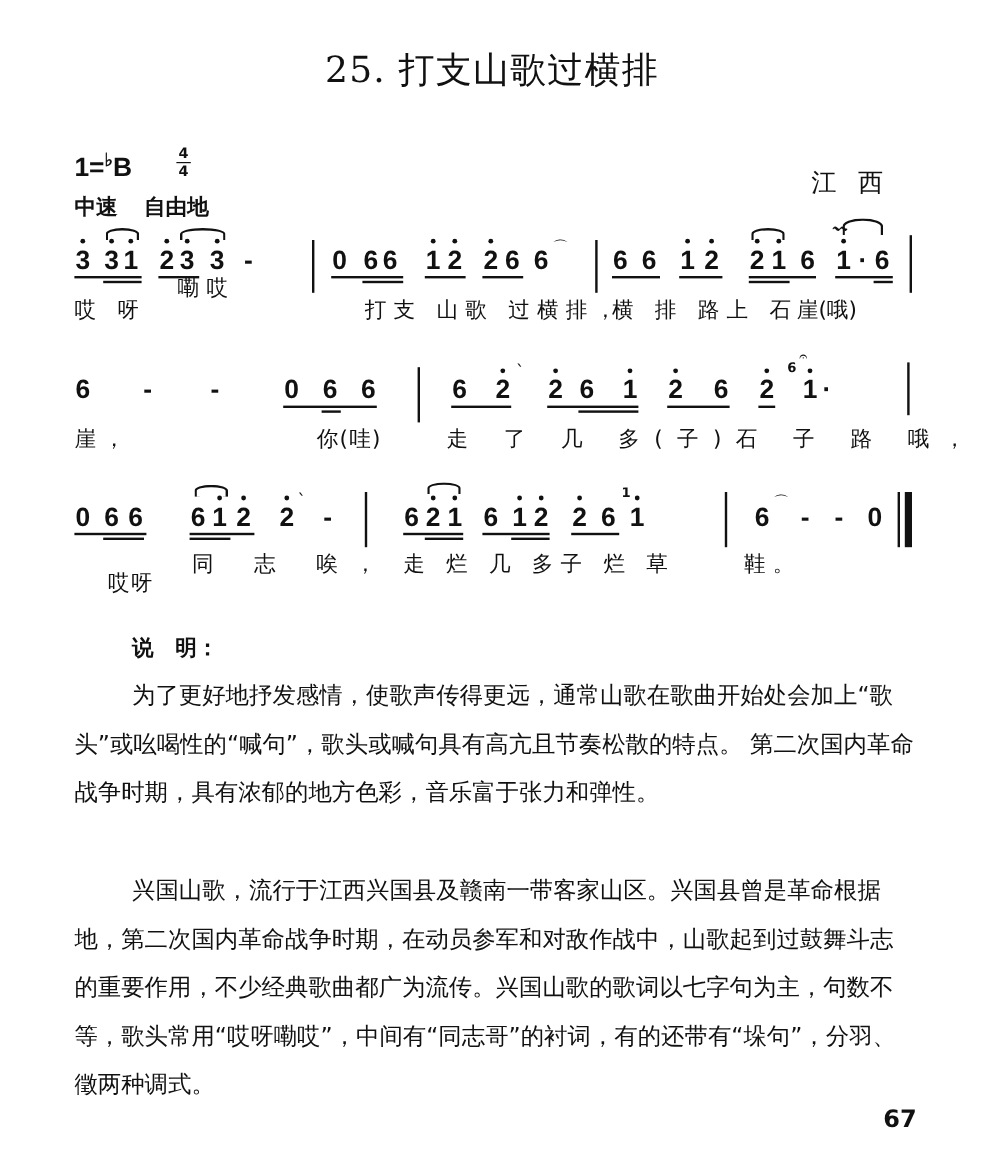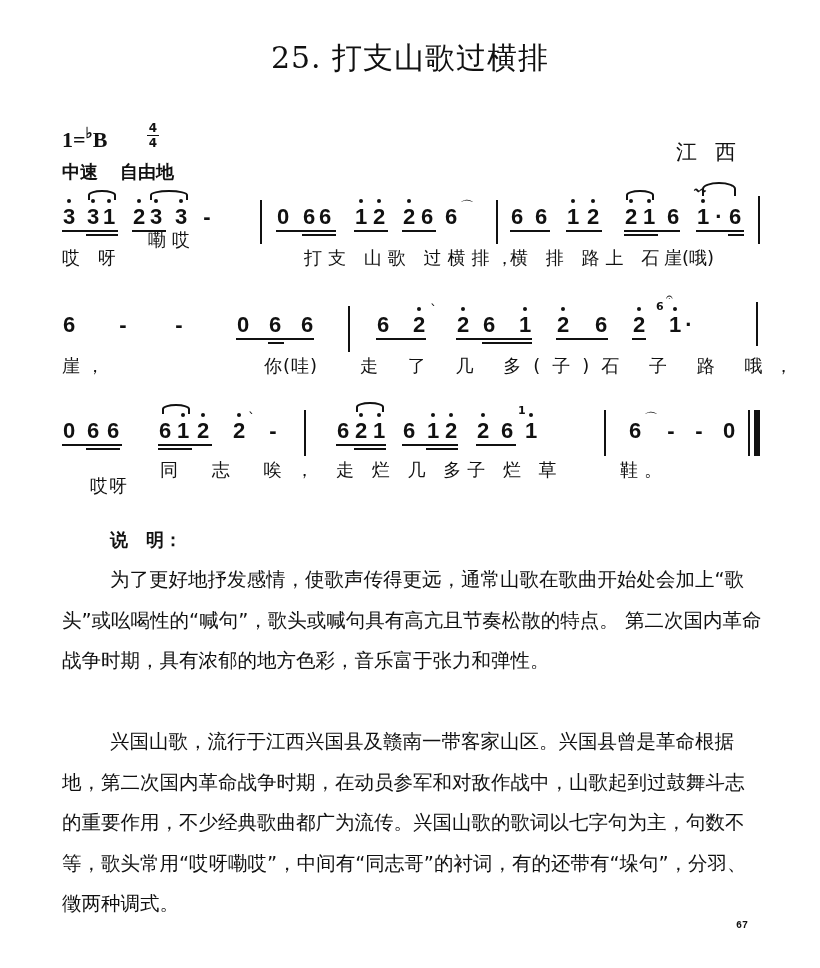--- a/index.html
+++ b/index.html
@@ -1,39 +1,39 @@
 <!DOCTYPE html>
 <html><head>
 <meta charset="utf-8">
 <style>
   html, body { margin:0; padding:0; background:#ffffff; }
   body { width:820px; height:968px; position:relative; overflow:hidden; color:#111; font-family:"DejaVu Sans", sans-serif; }
   .title { position:absolute; top:38px; left:0; width:820px; text-align:center; font-family:"DejaVu Serif", serif; font-size:30px; letter-spacing:1px; }
-  .key { position:absolute; left:62px; top:124px; font-family:Liberation Serif, serif; font-weight:bold; font-size:22px; }
+  .key { position:absolute; left:62px; top:124px; font-family:Liberation Sans, sans-serif; font-weight:bold; font-size:22px; }
   .key .flat { font-size:15px; vertical-align:9px; }
   .timesig { position:absolute; left:147px; top:122px; font-weight:bold; font-size:12px; line-height:12px; text-align:center; width:12px; }
   .timesig .line { border-top:1.5px solid #111; margin:1px 0; }
   .tempo { position:absolute; left:62px; top:160px; font-weight:bold; font-size:18px; }
   .tempo span { margin-right:22px; }
   .region { position:absolute; left:676px; top:138px; font-size:21px; letter-spacing:18px; }
 
   .staff { position:absolute; left:62px; width:700px; height:70px; }
   .note { position:absolute; font-family:"Liberation Sans", sans-serif; font-weight:bold; font-size:22px; line-height:22px; width:14px; text-align:center; }
   .note .dot { position:absolute; left:5px; top:-7px; width:4px; height:4px; background:#111; border-radius:50%; }
   .ul { position:absolute; height:0; border-top:2px solid #111; }
   .bar { position:absolute; width:2px; background:#111; }
   .bar.thick { width:6px; }
   .slur { position:absolute; border:2px solid #111; border-bottom:none; border-radius:50% 50% 0 0; height:8px; }
   .lyric { position:absolute; font-size:18px; letter-spacing:6px; white-space:nowrap; }
   .grace { position:absolute; font-weight:bold; font-size:11px; }
   .tick { position:absolute; font-size:14px; }
 
   .notes-section { position:absolute; left:110px; top:528px; font-weight:bold; font-size:18px; }
   .para { position:absolute; left:62px; width:700px; font-size:19.5px; line-height:40.5px; text-indent:48px; }
-  .pagenum { position:absolute; left:736px; top:920px; font-size:10px; font-weight:bold;font-family:Liberation Mono, monospace; }
+  .pagenum { position:absolute; left:736px; top:920px; font-size:20px; font-weight:bold; }
 </style>
 </head>
 <body>
 
 <div class="title">25. 打支山歌过横排</div>
 
 <div class="key"><span>1=</span><span class="flat">♭</span><span>B</span></div>
 <div class="timesig">
   <div>4</div>
   <div class="line"></div>
@@ -125,21 +125,21 @@
   <div class="note" style="left:570px;top:10px">2<span class="dot"></span></div>
   <div class="ul" style="left:570px;top:34px;width:14px"></div>
   <div class="grace" style="left:594px;top:-4px">6</div>
   <div class="note" style="left:606px;top:10px">1<span class="dot"></span></div>
   <div class="note" style="left:620px;top:10px">·</div>
   <div class="tick" style="left:604px;top:-14px;font-size:12px">𝄐</div>
   <div class="bar" style="left:694px;top:-2px;height:44px"></div>
 </div>
 <div class="lyric" style="left:62px;top:354px">崖，</div>
 <div class="lyric" style="left:264px;top:354px;letter-spacing:1px">你(哇)</div>
-<div class="lyric" style="left:360px;top:354px;letter-spacing:12px">走 了 几 多(子)石 子 路 哦，</div>
+<div class="lyric" style="left:372px;top:354px;letter-spacing:12px">走 了 几 多(子)石 子 路 哦，</div>
 
 <div class="staff" style="top:410px;">
   <div class="note" style="left:0;top:10px">0</div>
   <div class="note" style="left:24px;top:10px">6</div>
   <div class="note" style="left:44px;top:10px">6</div>
   <div class="ul" style="left:0;top:34px;width:60px"></div>
   <div class="ul" style="left:24px;top:38px;width:34px"></div>
   <div class="note" style="left:96px;top:10px">6</div>
   <div class="note" style="left:114px;top:10px">1<span class="dot"></span></div>
   <div class="note" style="left:134px;top:10px">2<span class="dot"></span></div>

